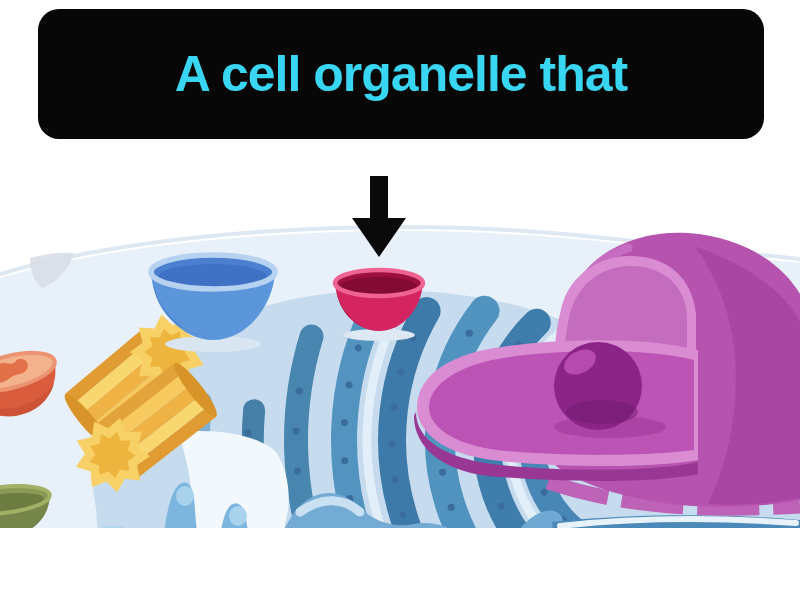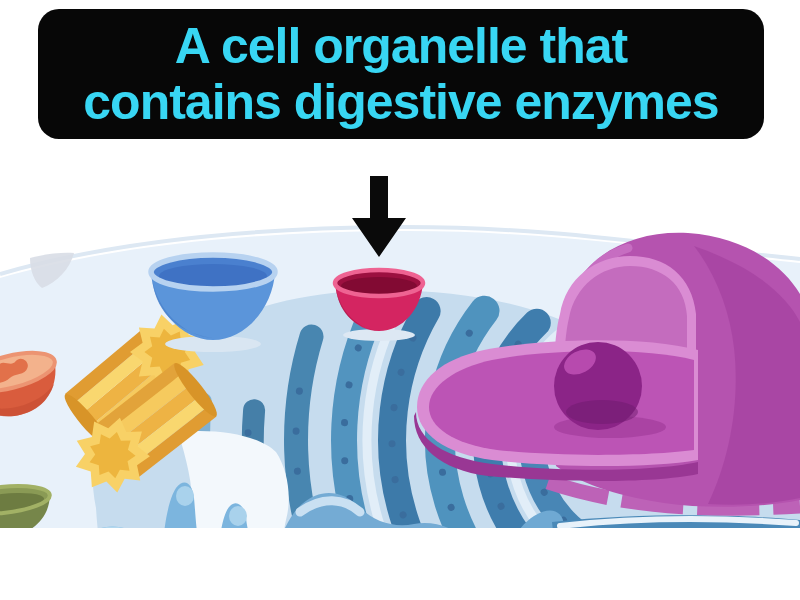--- a/index.html
+++ b/index.html
@@ -159,16 +159,15 @@
       <path fill="#d42561" d="M-44,0 A44,13 0 0 0 44,0 C42,26 24,48 0,48 C-24,48 -42,26 -44,0 Z"></path>
       <path fill="#b0164a" opacity="0.8" d="M-43,5 C-39,30 -20,46 0,48 C-28,44 -41,26 -43,5 Z"></path>
       <ellipse rx="44" ry="13" fill="none" stroke="#ee6392" stroke-width="4.5"></ellipse>
     </g>
 
     <path fill="#0a0a0a" d="M370,176 L388,176 L388,218 L406,218 L379,257 L352,218 L370,218 Z"></path>
   </svg>
 
   <div class="banner" style="background: rgb(7, 7, 7); color: rgb(56, 214, 243);">
     <span>A cell organelle that</span>
-    <span>contains digestive enzymes</span>
   </div>
 
 </div>
 
 </body></html>

